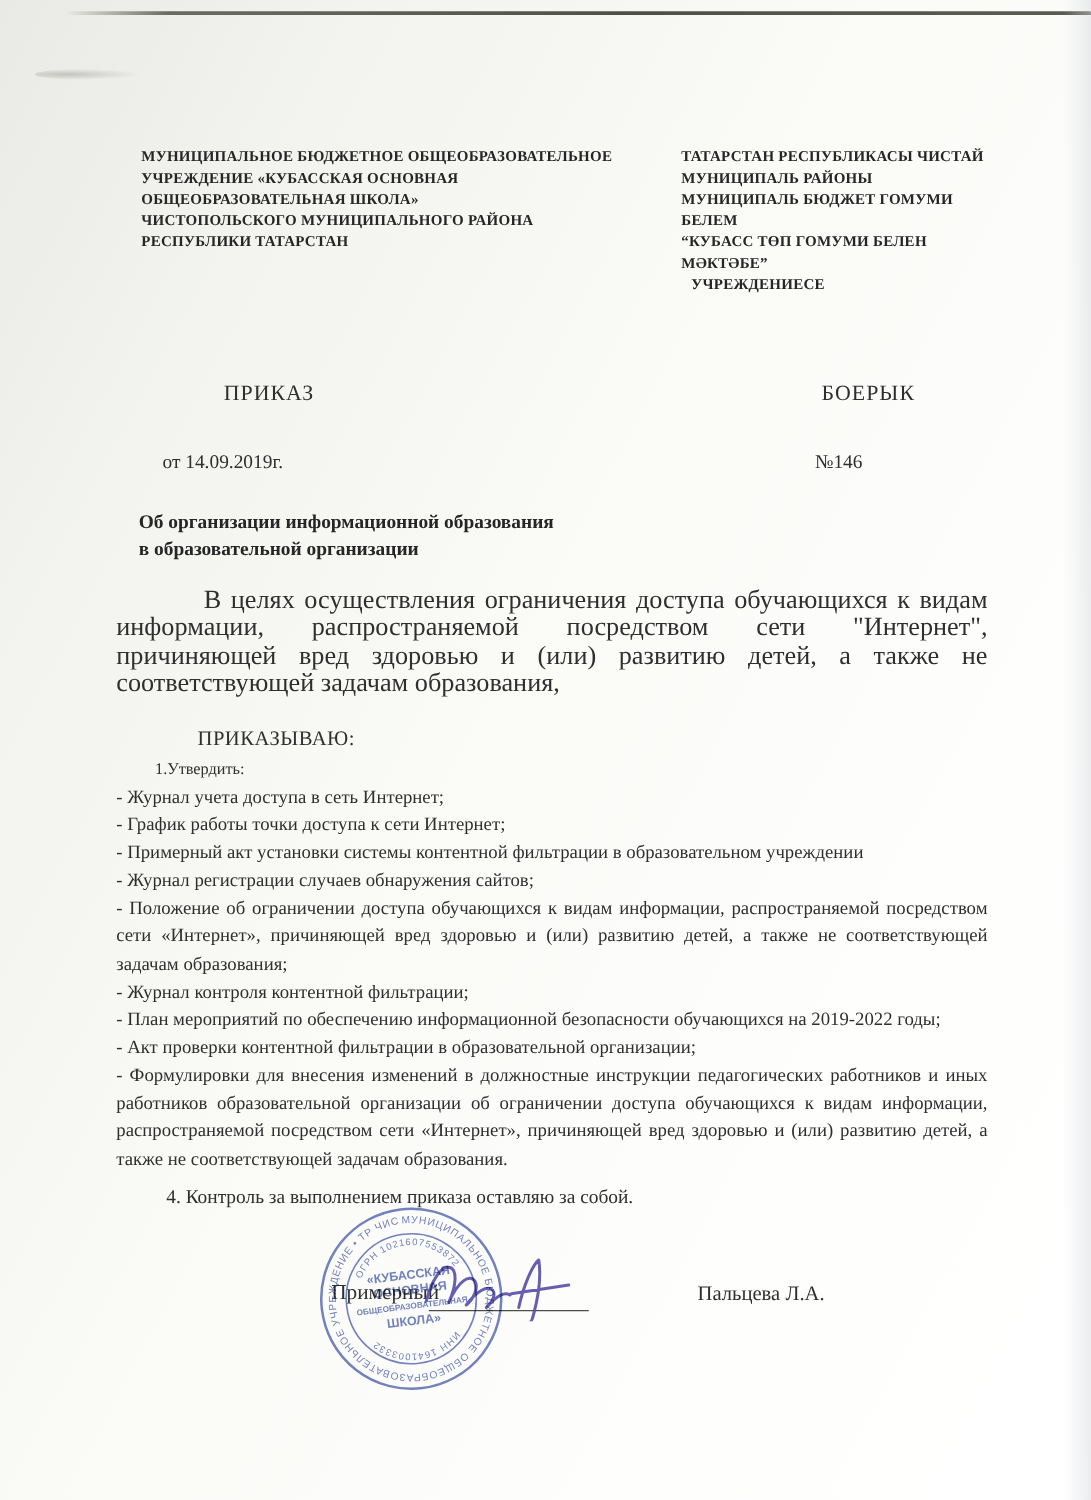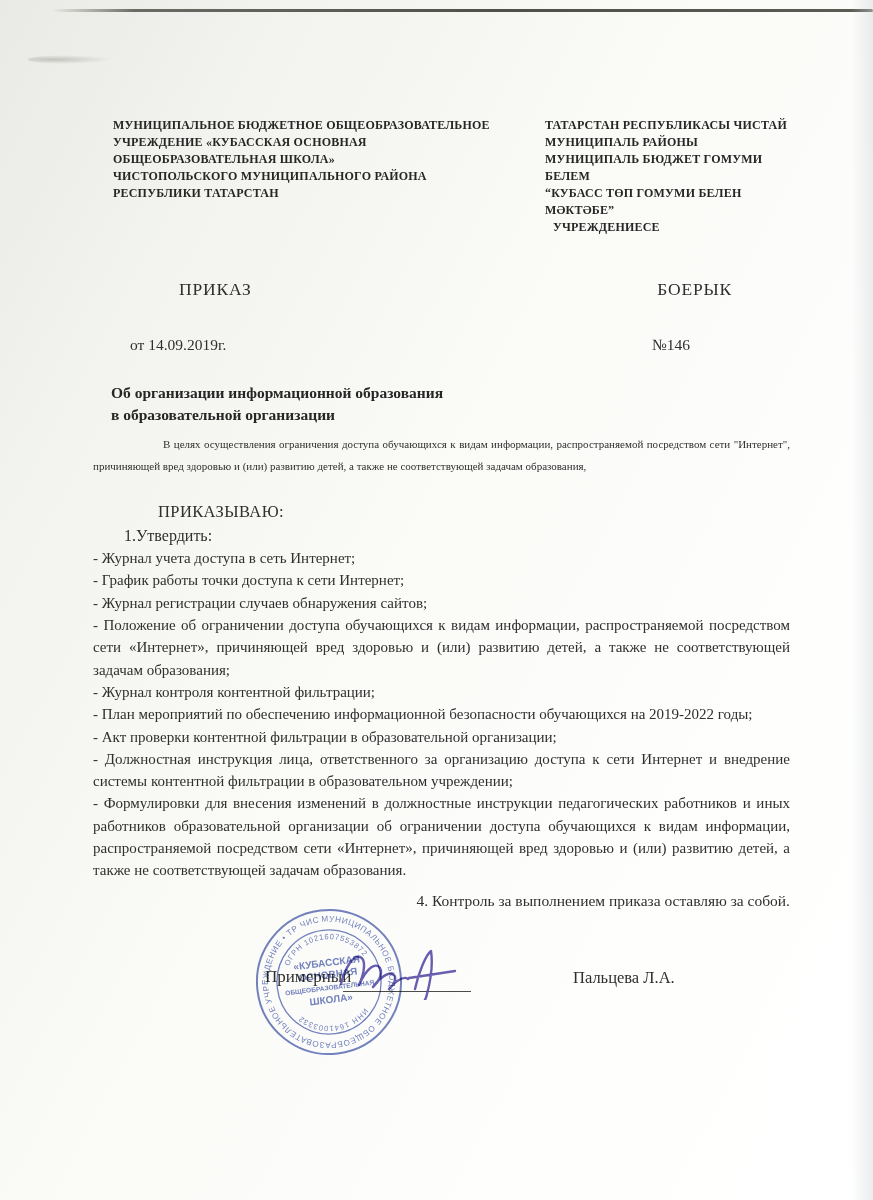--- a/index.html
+++ b/index.html
@@ -37,44 +37,44 @@
   
   .org-row { display: flex; }
   .org-left { width: 452px; padding-left: 20px; }
   .org-right { flex: 1; }
   .org-line {
     font-weight: bold; font-size: 12px; line-height: 17px;
     letter-spacing: 0.2px; color: #262626;
   }
   .org-right .org-line:last-child { padding-left: 8px; }
   
-  .doctype-row { display: flex; margin-top: 43px; }
+  .doctype-row { display: flex; margin-top: 68px; }
   .doctype-ru { margin-left: 86px; font-size: 17.5px; letter-spacing: 0.8px; }
   .doctype-tt { margin-left: auto; margin-right: 58px; font-size: 17.5px; letter-spacing: 0.8px; }
   
   .date-row { display: flex; margin-top: 36px; }
   .date { margin-left: 37px; font-size: 15.5px; text-align: center; }
   .number { margin-left: auto; margin-right: 100px; font-size: 15.5px; }
   
   .subject { margin-top: 28px; margin-left: 18px; }
   .subject-line { font-weight: bold; font-size: 15.5px; line-height: 22px; color: #262626; }
   
   .preamble {
-    margin-top: 7px; font-size: 11px; line-height: 22.3px;
+    margin-top: 17px; font-size: 21px; line-height: 22.3px;
     text-align: justify; text-indent: 70px;
   }
   .order-word { margin-top: 23px; margin-left: 65px; font-size: 16.5px; line-height: 22.3px; letter-spacing: 0.4px; }
-  .point1 { margin-top: 2px; margin-left: 31px; font-size: 16px; line-height: 22.3px; font-family: Liberation Serif, serif; }
+  .point1 { margin-top: 2px; margin-left: 31px; font-size: 13px; line-height: 22.3px; font-family: Liberation Serif, serif; }
   .item { font-size: 15px; line-height: 22.3px; text-align: justify; }
-  .point4 { margin-top: 8px; margin-left: 40px; font-size: 15.5px; line-height: 22.3px; text-align: right; }
+  .point4 { margin-top: 8px; margin-left: 40px; font-size: 15.5px; line-height: 22.3px; }
   
   .sig-block { position: relative; height: 195px; margin-top: 2px; }
   .sig-title { position: absolute; left: 172px; top: 53px; font-size: 17px; }
   .sig-line { position: absolute; left: 250px; top: 44px; width: 128px; height: 34px; border-bottom: 1.2px solid #4c4c48; }
-  .sig-name { position: absolute; left: 480px; top: 54px; font-size: 16.5px; }
+  .sig-name { position: absolute; left: 465px; top: 54px; font-size: 16.5px; }
   .sig-autograph { position: absolute; left: 242px; top: 28px; }
   .stamp { position: absolute; left: 160px; top: -8px; mix-blend-mode: multiply; opacity: 0.85; transform: rotate(-7deg); }
   .stamp text { font-family: "Liberation Sans", "DejaVu Sans", sans-serif; fill: #5b6db6; }
 </style>
 </head>
 <body>
 
 <div class="page">
   <div class="scan-top-line"></div>
   <div class="scan-smudge"></div>
@@ -113,26 +113,26 @@
       <div class="subject-line">в образовательной организации</div>
     </div>
 
     <p class="preamble">В целях осуществления ограничения доступа обучающихся к видам информации, распространяемой посредством сети "Интернет", причиняющей вред здоровью и (или) развитию детей, а также не соответствующей задачам образования,</p>
 
     <div class="order-word">ПРИКАЗЫВАЮ:</div>
     <div class="point1">1.Утвердить:</div>
 
     <p class="item">-  Журнал учета доступа в сеть Интернет;</p>
     <p class="item">-  График работы точки доступа к сети Интернет;</p>
+    <p class="item">-   Примерный акт установки системы контентной фильтрации в образовательном учреждении</p>
     <p class="item">-  Журнал регистрации случаев обнаружения сайтов;</p>
     <p class="item">-  Положение об ограничении доступа обучающихся к видам информации, распространяемой посредством сети «Интернет», причиняющей вред здоровью и (или) развитию детей, а также не соответствующей задачам образования;</p>
     <p class="item">- Журнал контроля контентной фильтрации;</p>
     <p class="item">- План мероприятий по обеспечению информационной безопасности обучающихся на 2019-2022 годы;</p>
     <p class="item">- Акт проверки контентной фильтрации в образовательной организации;</p>
-    <p class="item">- Должностная инструкция лица, ответственного за организацию доступа к сети Интернет и внедрение системы контентной фильтрации в образовательном учреждении;</p>
     <p class="item">- Формулировки для внесения изменений в должностные инструкции педагогических работников и иных работников образовательной организации об ограничении доступа обучающихся к видам информации, распространяемой посредством сети «Интернет», причиняющей вред здоровью и (или) развитию детей, а также не соответствующей задачам образования.</p>
 
     <div class="point4">4.   Контроль за выполнением приказа оставляю за собой.</div>
 
     <div class="sig-block">
       <span class="sig-title">Примерный</span>
       <span class="sig-line"></span>
 
       <svg class="sig-autograph" width="150" height="58" viewBox="0 0 150 58">
         <path d="M6,42 C10,26 18,13 25,15 C31,17 30,30 24,43

